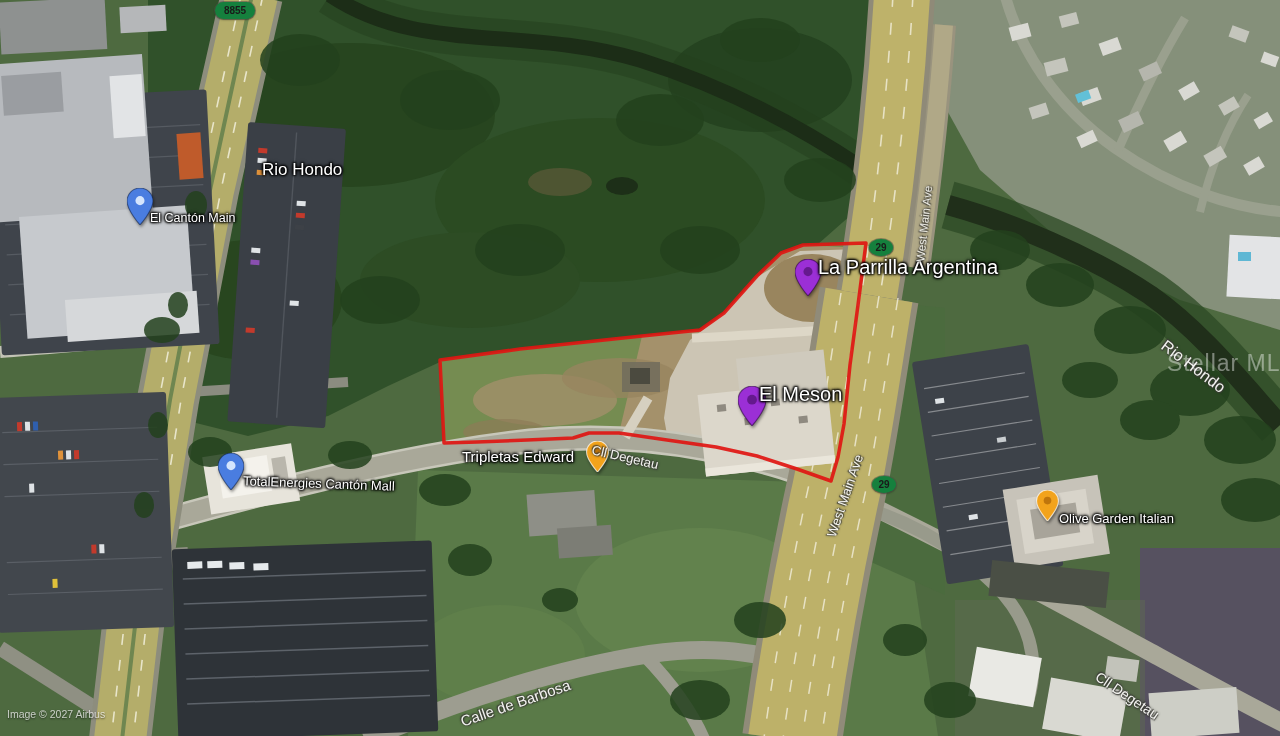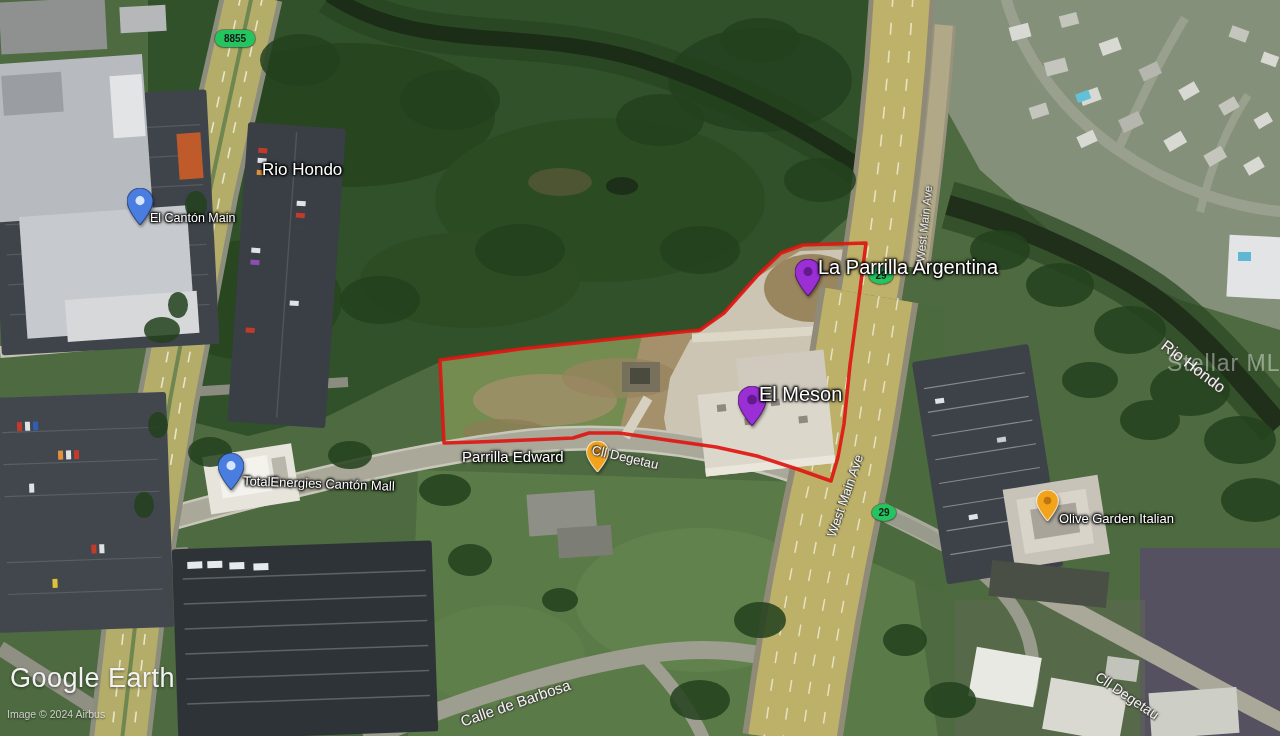--- a/index.html
+++ b/index.html
@@ -5,23 +5,23 @@
   html,body{margin:0;padding:0;background:#222;}
   #stage{position:relative;width:1280px;height:736px;overflow:hidden;
          font-family:"Liberation Sans",sans-serif;background:#4e6a40;}
   #stage svg.base{position:absolute;left:0;top:0;}
   .maplabel{position:absolute;color:#fff;white-space:nowrap;line-height:1;
     text-shadow:-1px -1px 2px rgba(0,0,0,.9),1px -1px 2px rgba(0,0,0,.9),
                 -1px 1px 2px rgba(0,0,0,.9),1px 1px 2px rgba(0,0,0,.9),0 0 4px rgba(0,0,0,.8);}
   .roadlabel{position:absolute;color:#f2f2ef;white-space:nowrap;line-height:1;
     transform-origin:left center;
     text-shadow:-1px -1px 1px rgba(60,60,55,.9),1px 1px 1px rgba(60,60,55,.9),0 0 3px rgba(50,50,45,.9);}
-  .shield{position:absolute;background:#22c55e;color:#1a1a1a;font-weight:bold;
+  .shield{position:absolute;background:#15803d;color:#1a1a1a;font-weight:bold;
     display:flex;align-items:center;justify-content:center;
-    box-shadow:0 0 0 1px rgba(80,80,70,.55),0 1px 2px rgba(0,0,0,.4);margin-top:28px;}
+    box-shadow:0 0 0 1px rgba(80,80,70,.55),0 1px 2px rgba(0,0,0,.4);}
   .pin{position:absolute;filter:drop-shadow(1px 2px 1.5px rgba(0,0,0,.45));}
   .watermark{position:absolute;color:rgba(255,255,255,.42);white-space:nowrap;line-height:1;letter-spacing:1px;}
   .logo{position:absolute;color:#f2f2f2;letter-spacing:.5px;
     text-shadow:0 1px 3px rgba(0,0,0,.55);}
   .copyright{position:absolute;color:rgba(255,255,255,.72);white-space:nowrap;
     text-shadow:0 1px 2px rgba(0,0,0,.6);}
 </style>
 </head>
 <body>
 
@@ -334,28 +334,27 @@
   </svg>
 
   <div class="shield" style="left:215px;top:2px;width:40px;height:17px;border-radius:9px;font-size:10px">8855</div>
   <div class="shield" style="left:869px;top:239px;width:24px;height:17px;border-radius:50%;font-size:10px">29</div>
   <div class="shield" style="left:872px;top:476px;width:24px;height:17px;border-radius:50%;font-size:10px">29</div>
 
   <div class="maplabel" style="left:262px;top:161px;font-size:17px">Rio Hondo</div>
   <div class="maplabel" style="left:150px;top:212px;font-size:12.5px">El Cantón Main</div>
   <div class="maplabel" style="left:818px;top:257px;font-size:20px">La Parrilla Argentina</div>
   <div class="maplabel" style="left:759px;top:384px;font-size:20px;font-weight:normal">El Meson</div>
-  <div class="maplabel" style="left:462px;top:449px;font-size:15px">Parrilla Edward</div>
+  <div class="maplabel" style="left:462px;top:449px;font-size:15px">Tripletas Edward</div>
   <div class="maplabel" style="left:243px;top:477px;font-size:13px;transform:rotate(2deg)">TotalEnergies Cantón Mall</div>
   <div class="maplabel" style="left:1059px;top:512px;font-size:13px">Olive Garden Italian</div>
 
   <div class="roadlabel" style="left:592px;top:443px;font-size:13px;transform:rotate(13deg)">Cll Degetau</div>
   <div class="roadlabel" style="left:831px;top:530px;font-size:13px;transform:rotate(-71deg)">West Main Ave</div>
   <div class="roadlabel" style="left:921px;top:256px;font-size:11.5px;transform:rotate(-84deg);opacity:.9">West Main Ave</div>
   <div class="roadlabel" style="left:1163px;top:336px;font-size:16px;transform:rotate(37deg)">Rio Hondo</div>
   <div class="roadlabel" style="left:461px;top:714px;font-size:15px;transform:rotate(-19deg)">Calle de Barbosa</div>
   <div class="roadlabel" style="left:1097px;top:668px;font-size:14px;transform:rotate(34deg)">Cll Degetau</div>
 
   <div class="watermark" style="left:1167px;top:352px;font-size:23px">Stellar MLS</div>
-  <div class="logo" style="left:10px;top:663px;font-size:27px">Google Earth</div>
-  <div class="copyright" style="left:7px;top:708px;font-size:10.5px">Image © 2024 Airbus</div>
+  <div class="copyright" style="left:7px;top:708px;font-size:10.5px">Image © 2027 Airbus</div>
 
 </div>
 
 </body></html>

